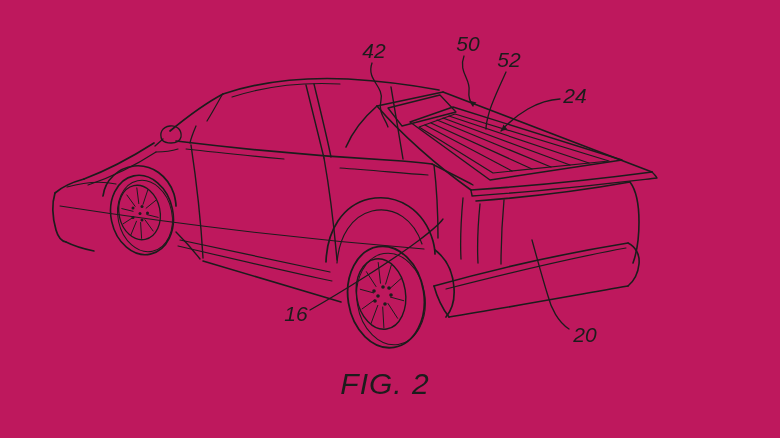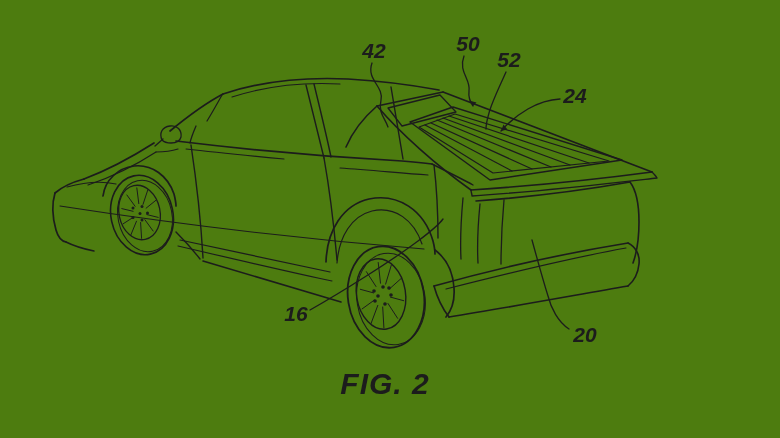--- a/index.html
+++ b/index.html
@@ -1,18 +1,18 @@
 <!DOCTYPE html>
 <html><head>
 <meta charset="utf-8">
 <style>
   html,body{margin:0;padding:0;background:#ffffff;}
   .stage{
     width:780px;height:438px;position:relative;overflow:hidden;
-    background:#4d7c0f;font-family:"Liberation Sans",sans-serif;font-weight:bold;
+    background:#be185d;font-family:"Liberation Sans",sans-serif;
   }
   svg{display:block}
   .ref-label{
     font-family:"Liberation Sans",sans-serif;
     font-style:italic;
     font-size:21px;
     fill:#1c1c1c;
   }
   .caption{
     font-family:"Liberation Sans",sans-serif;

